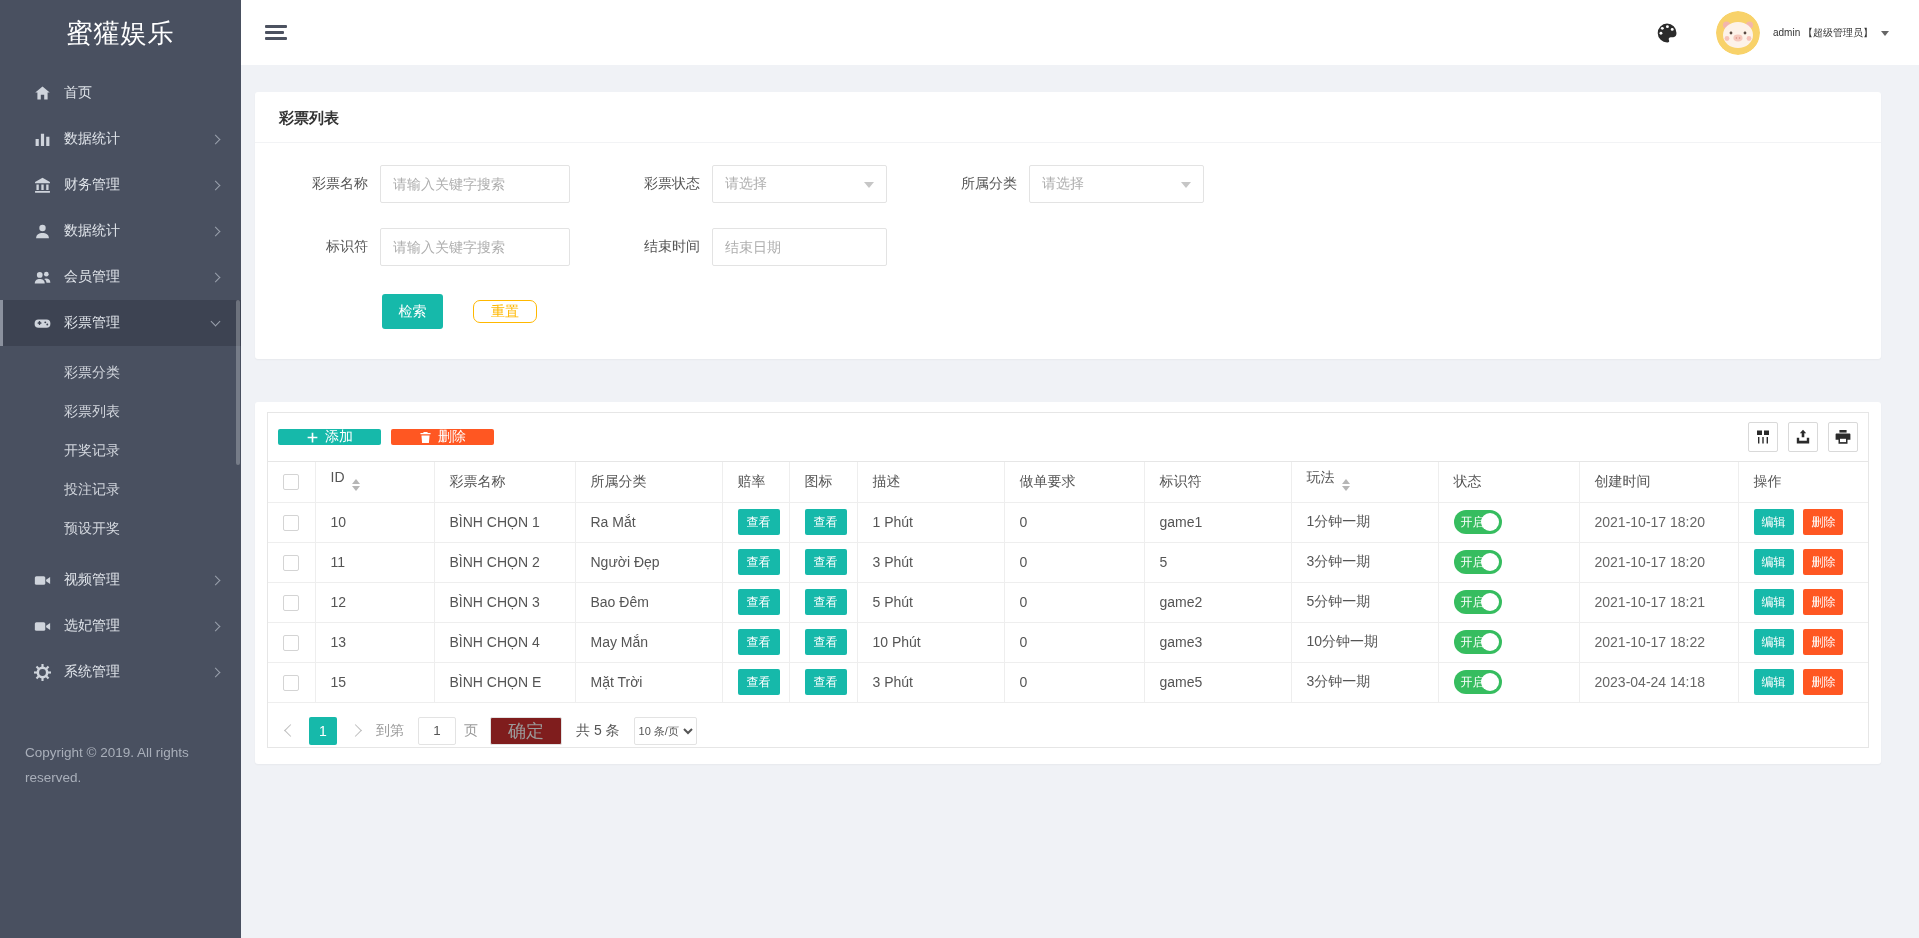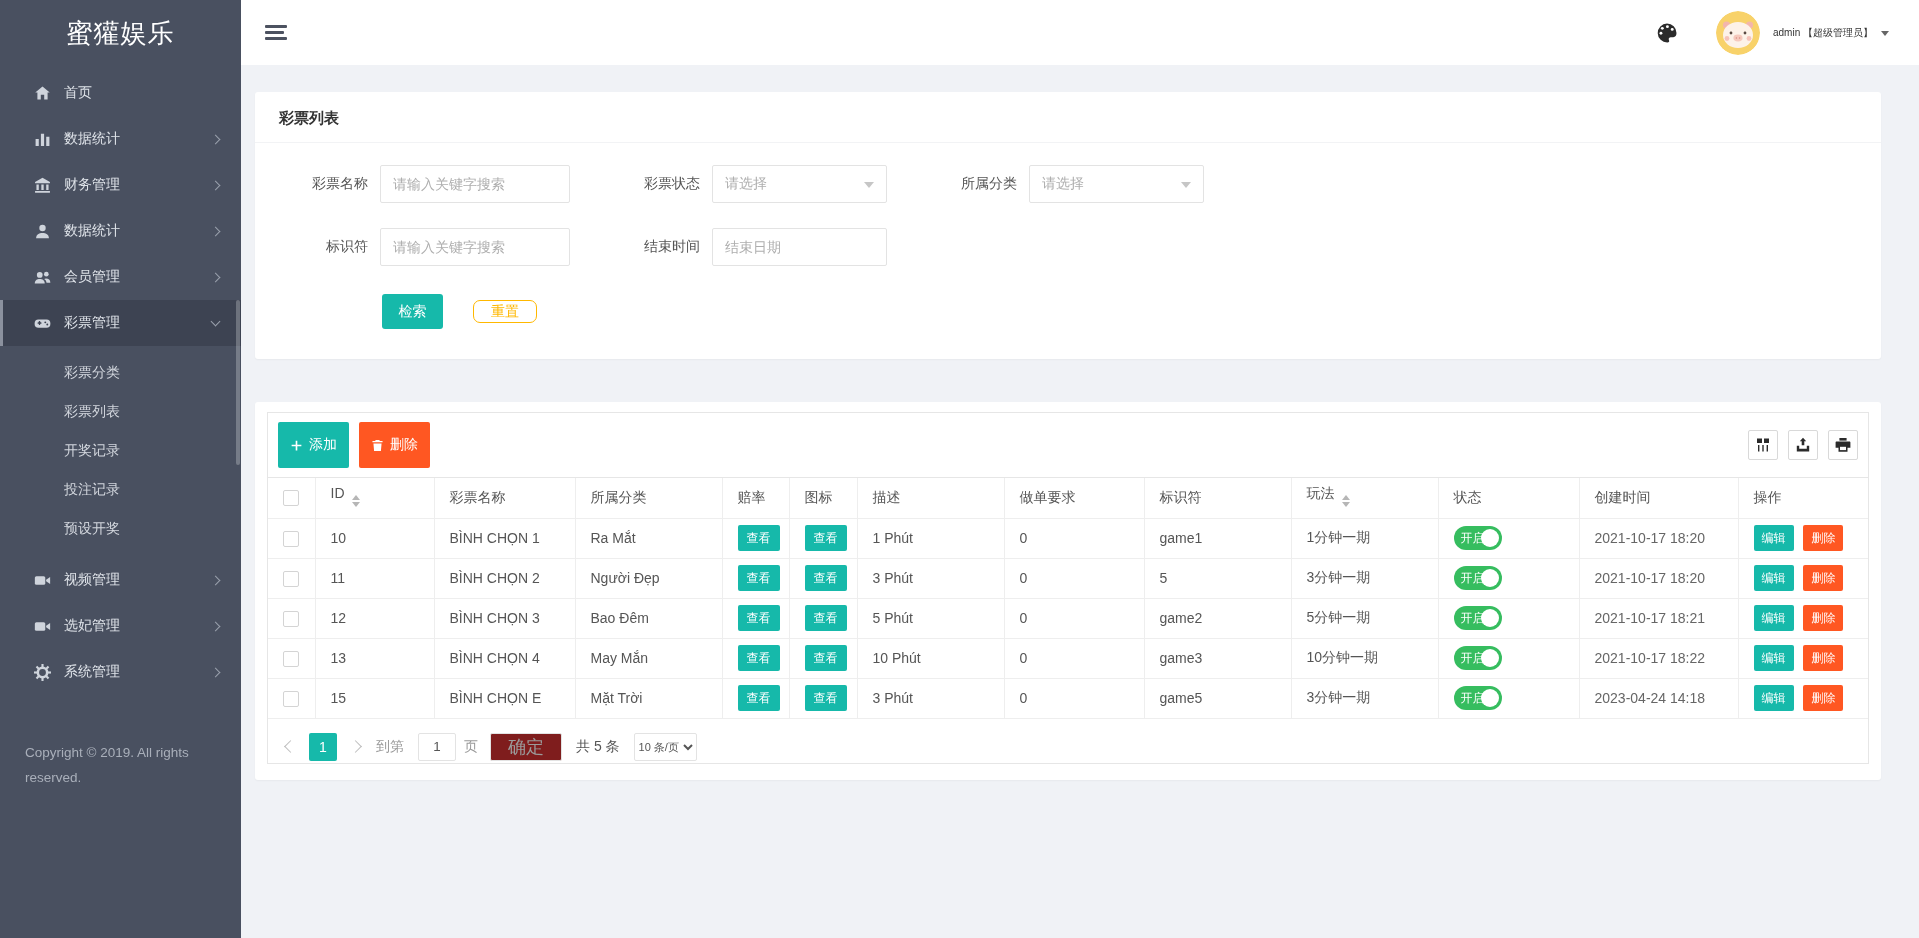--- a/index.html
+++ b/index.html
@@ -53,21 +53,21 @@
   .sel-caret{width:0;height:0;border:5px solid transparent;border-top:6px solid #c6c6c6;margin-top:6px}
   .form-buttons{padding:3px 0 30px 127px;display:flex;gap:30px;align-items:center}
   .btn-search{width:61px;height:35px;background:var(--teal);color:#fff;border:none;border-radius:3px;font-size:14px;cursor:pointer}
   .btn-reset{width:64px;height:23px;background:#fff;color:var(--yellow);border:1px solid var(--yellow);border-radius:7px;font-size:14px;cursor:pointer}
 
   
   .table-card{margin-top:43px;padding:10px 12px 16px}
   .tbox{border:1px solid var(--border)}
   .toolbar{display:flex;justify-content:space-between;align-items:center;padding:9px 10px;border-bottom:1px solid var(--border)}
   .tool-left{display:flex;gap:10px}
-  .btn-tool{height:46px;padding:0 12px;border:none;border-radius:2px;color:#fff;font-size:14px;display:flex;align-items:center;gap:6px;cursor:pointer}
+  .btn-tool{height:16px;padding:0 28px;border:none;border-radius:2px;color:#fff;font-size:14px;display:flex;align-items:center;gap:6px;cursor:pointer}
   .btn-add{background:var(--teal)} .btn-del{background:var(--orange)}
   .btn-tool svg{width:13px;height:13px;fill:#fff}
   .tool-icons{display:flex;gap:10px}
   .icon-btn{width:30px;height:30px;border:1px solid #d9d9d9;border-radius:2px;background:#fff;display:flex;align-items:center;justify-content:center;cursor:pointer}
   .icon-btn svg{width:16px;height:16px;fill:#2b2b2b}
 
   table{width:100%;border-collapse:collapse;table-layout:fixed}
   th,td{height:40px;padding:0 15px;text-align:left;font-weight:normal;font-size:14px;color:#555;white-space:nowrap;overflow:hidden;border-right:1px solid var(--cellborder);border-bottom:1px solid var(--cellborder)}
   th:last-child,td:last-child{border-right:none}
   .col-check{text-align:center;padding:0}

